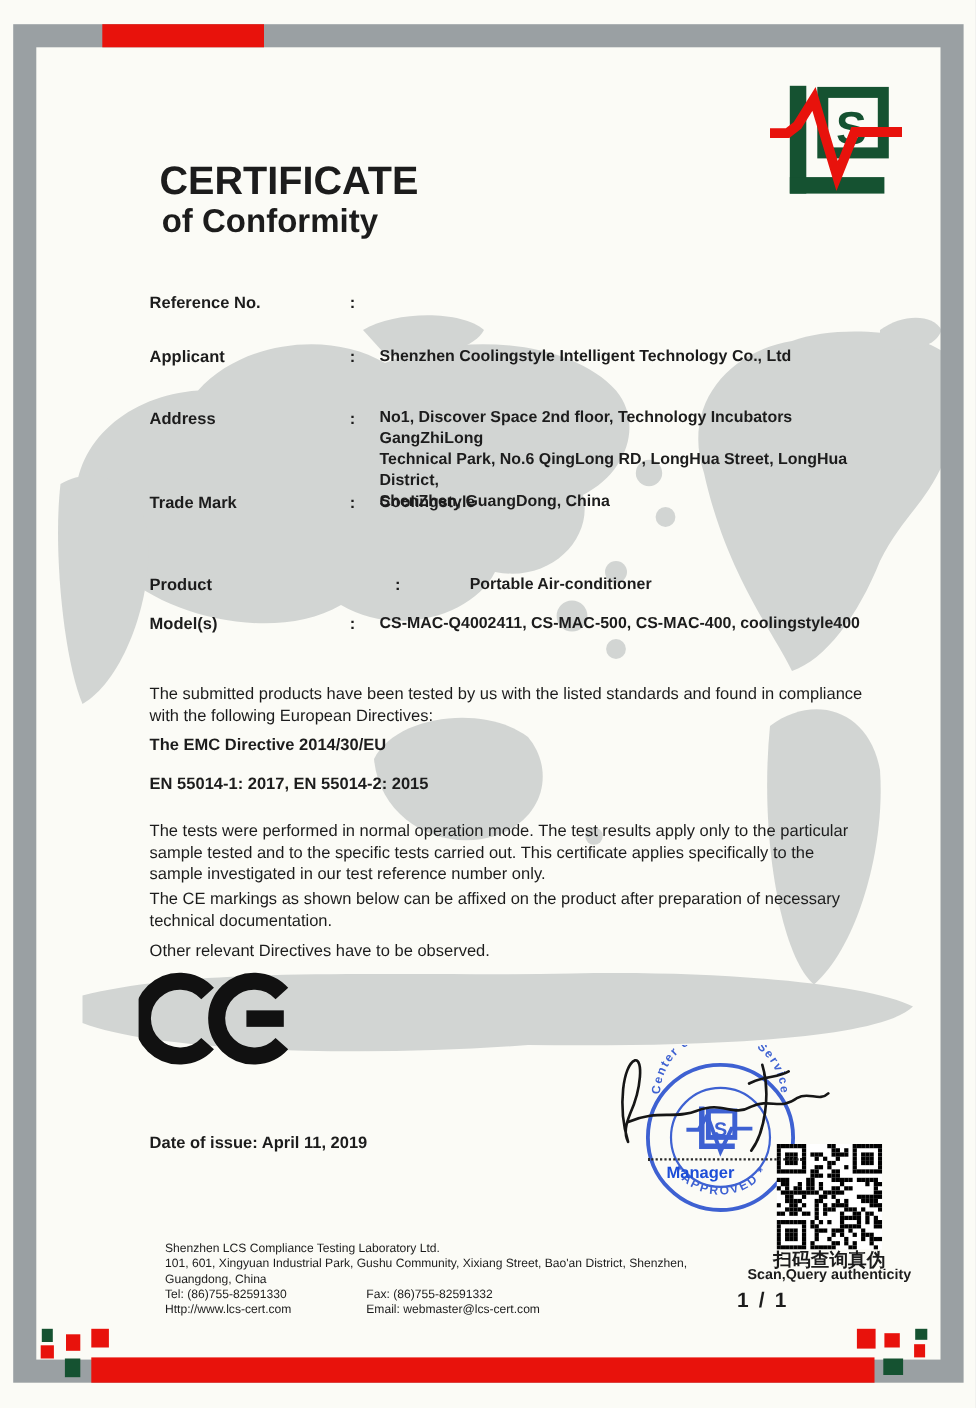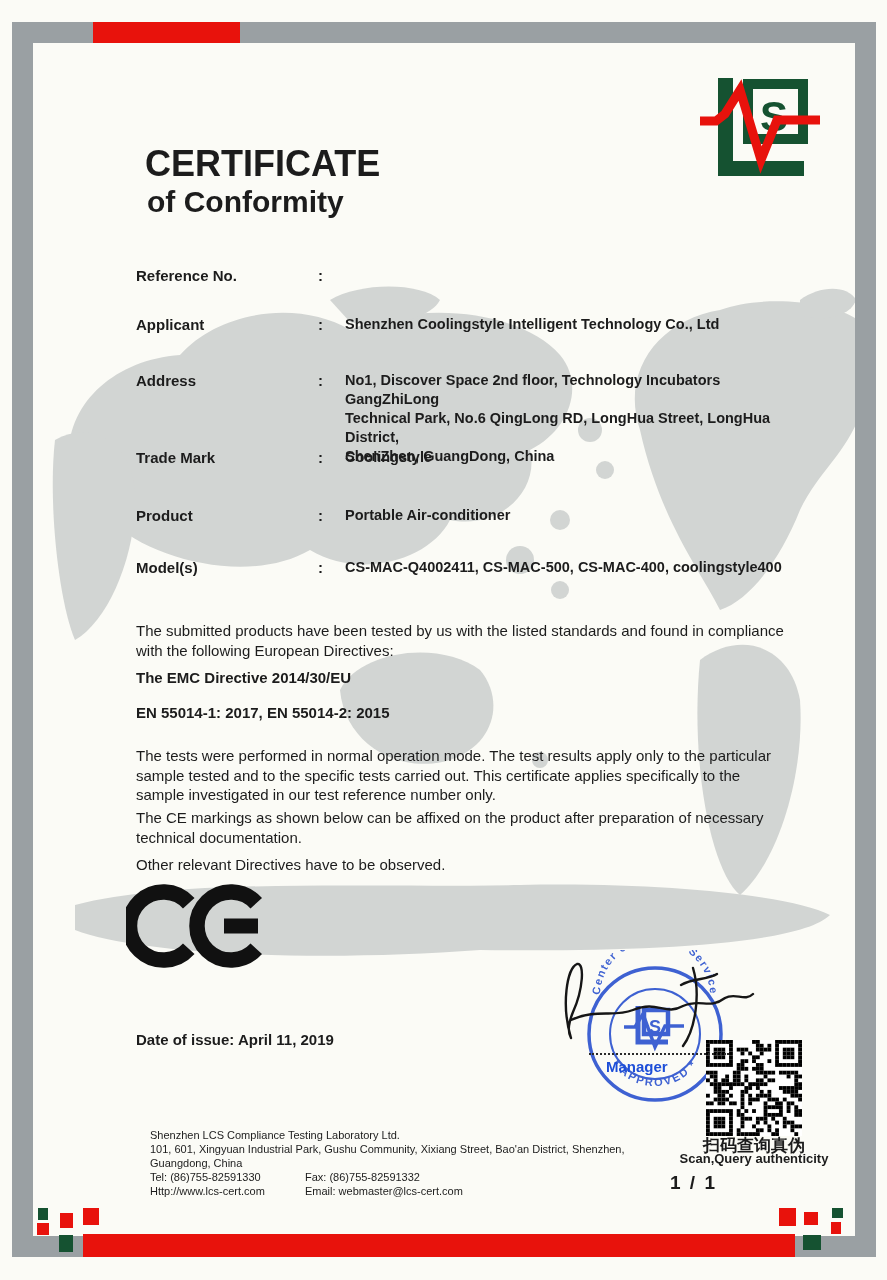--- a/index.html
+++ b/index.html
@@ -39,21 +39,21 @@
   .manager{position:absolute;left:606px;top:1058px;font-size:15px;font-weight:bold;color:#1d4ed8;z-index:6;}
   .stamp{position:absolute;left:572px;top:950px;z-index:5;opacity:.92;}
   .sig{position:absolute;left:543px;top:950px;z-index:7;}
   .qr{position:absolute;left:706px;top:1040px;z-index:5;}
   .qrcapcn{position:absolute;left:688px;top:1134px;width:132px;text-align:center;
     font-size:17px;font-weight:bold;z-index:5;font-family:"DejaVu Sans",sans-serif;}
   .qrcapen{position:absolute;left:676px;top:1151px;width:156px;text-align:center;
     font-size:13px;font-weight:bold;z-index:5;}
   
   .foot{position:absolute;left:150px;top:1128px;width:520px;font-size:11px;line-height:14px;z-index:2;}
-  .frow{display:flex;}
+  .frow{display:flex;gap:28px;}
   .frow .c1{width:155px;flex:0 0 155px;}
   .pagenum{position:absolute;left:670px;top:1172px;font-size:19px;font-weight:bold;letter-spacing:2px;z-index:2;}
 </style>
 </head>
 <body>
 
 <div class="paper">
 
   <svg class="map" viewBox="0 0 887 1280">
     <g fill="#d2d5d3">
@@ -117,21 +117,21 @@
       <div>No1, Discover Space 2nd floor, Technology Incubators GangZhiLong</div>
       <div>Technical Park, No.6 QingLong RD, LongHua Street, LongHua District,</div>
       <div>ShenZhen, GuangDong, China</div>
     </div>
   </div>
   <div class="fieldrow" style="top:448px;">
     <div class="lab">Trade Mark</div>
     <div class="col">:</div>
     <div class="val">Coolingstyle</div>
   </div>
-  <div class="fieldrow" style="top:506px;">
+  <div class="fieldrow" style="top:522px;gap:41px;">
     <div class="lab">Product</div>
     <div class="col">:</div>
     <div class="val">Portable Air-conditioner</div>
   </div>
   <div class="fieldrow" style="top:558px;">
     <div class="lab">Model(s)</div>
     <div class="col">:</div>
     <div class="val">CS-MAC-Q4002411, CS-MAC-500, CS-MAC-400, coolingstyle400</div>
   </div>
 

